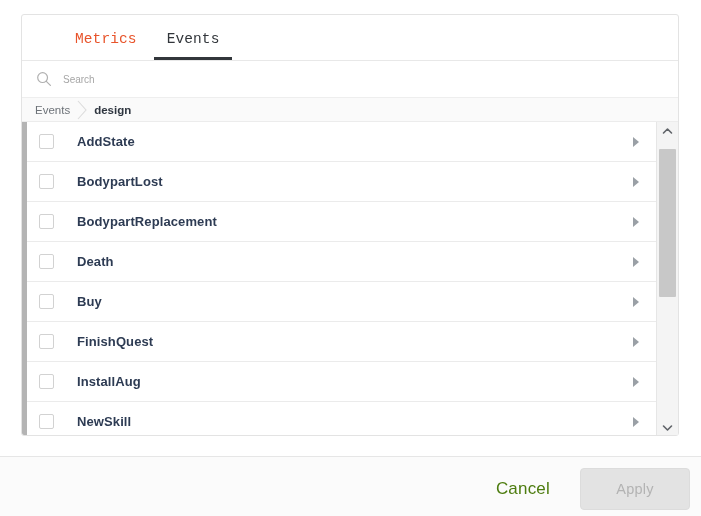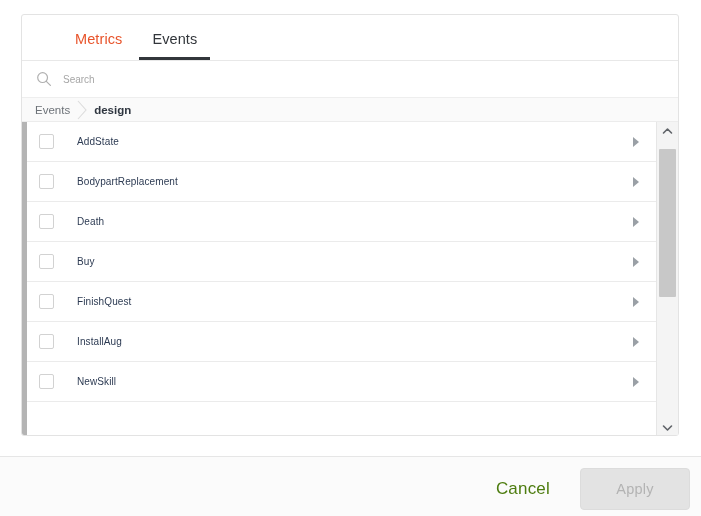--- a/index.html
+++ b/index.html
@@ -42,20 +42,21 @@
 
   
   .tabs {
     position: relative;
     height: 46px;
     border-bottom: 1px solid #e8e8e8;
     display: flex;
     align-items: flex-end;
     padding-left: 38px;
     box-sizing: border-box;
+    font-family: Liberation Mono, monospace;
   }
   .tab {
     position: relative;
     font-size: 14.5px;
     line-height: 1;
     padding: 0 15px 14px 15px;
     cursor: pointer;
     color: #5a5a5a;
     letter-spacing: .1px;
     user-select: none;
@@ -183,22 +184,22 @@
     height: 15px;
     flex: 0 0 15px;
     border: 1px solid #d2d2d2;
     border-radius: 2px;
     background: #ffffff;
     box-sizing: border-box;
     margin-right: 6px;
     cursor: pointer;
   }
   .row-label {
-    font-size: 10px;
-    font-weight: normal;
+    font-size: 13px;
+    font-weight: bold;
     color: #2d3b53;
     margin-left: 17px;
     letter-spacing: .1px;
     white-space: nowrap;
   }
   .row-arrow {
     position: absolute;
     right: 15px;
     top: 50%;
     transform: translateY(-50%);
@@ -336,20 +337,29 @@
         <div class="row">
           <span class="checkbox"></span>
           <span class="row-label">AddState</span>
           <span class="row-arrow">
             <svg width="10" height="12" viewBox="0 0 10 12">
               <path d="M2 1 L8 6 L2 11 Z" fill="#9aa0a6"></path>
             </svg>
           </span>
         </div>
 
+        <div class="row">
+          <span class="checkbox"></span>
+          <span class="row-label">BodypartLost</span>
+          <span class="row-arrow">
+            <svg width="10" height="12" viewBox="0 0 10 12">
+              <path d="M2 1 L8 6 L2 11 Z" fill="#9aa0a6"></path>
+            </svg>
+          </span>
+        </div>
 
         <div class="row">
           <span class="checkbox"></span>
           <span class="row-label">BodypartReplacement</span>
           <span class="row-arrow">
             <svg width="10" height="12" viewBox="0 0 10 12">
               <path d="M2 1 L8 6 L2 11 Z" fill="#9aa0a6"></path>
             </svg>
           </span>
         </div>

